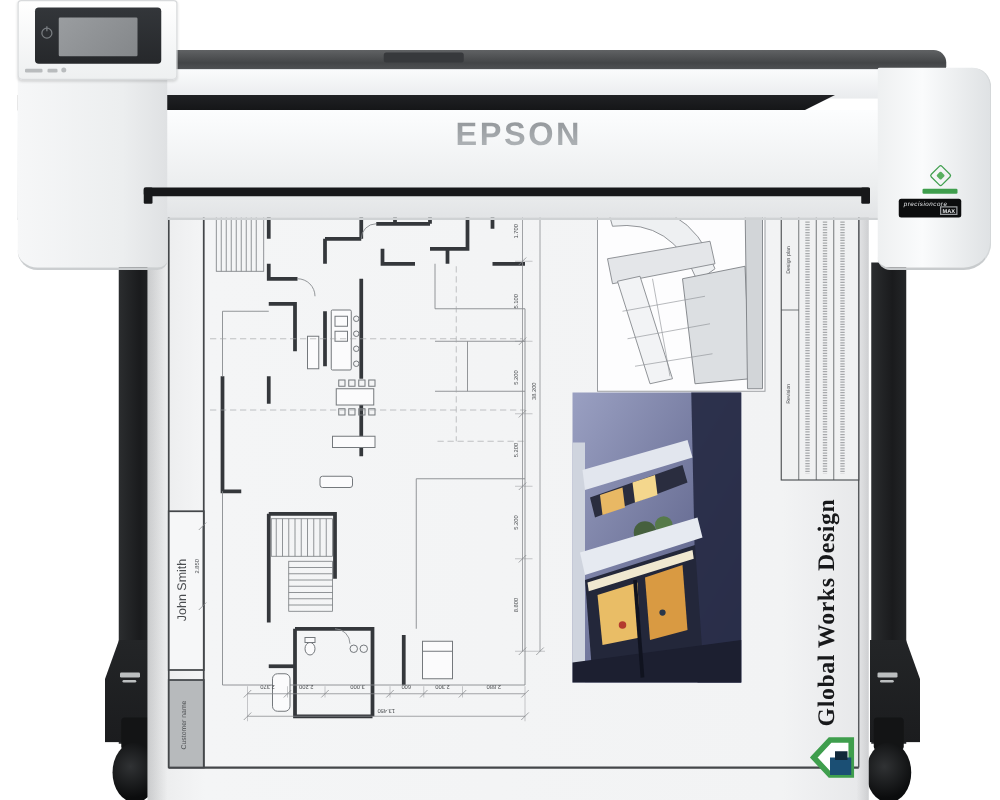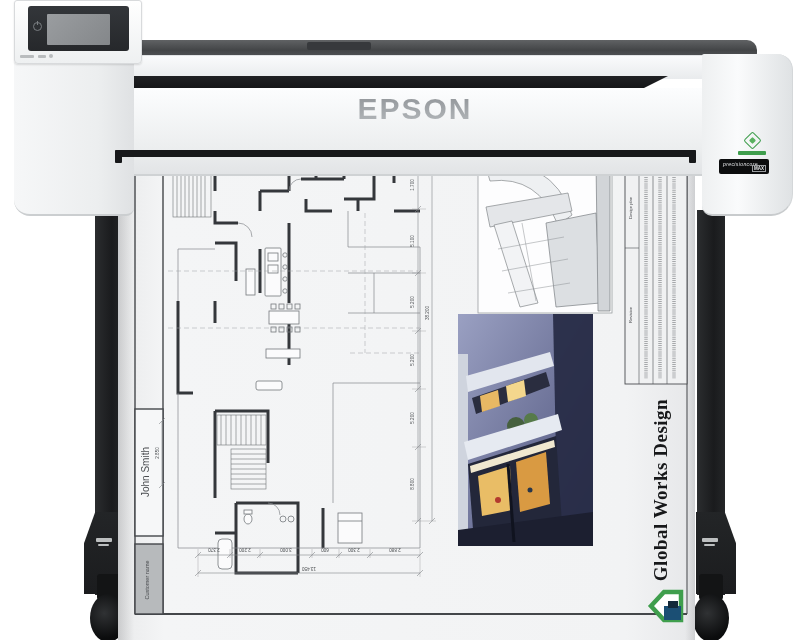--- a/index.html
+++ b/index.html
@@ -30,21 +30,21 @@
          border-radius:2px 10px 4px 2px;}
   .top-strip .handle{position:absolute;left:169px;top:2px;width:64px;height:8px;background:#37393c;border-radius:2px;}
   .lid{left:133px;top:55px;width:659px;height:23px;z-index:3;
          background:linear-gradient(#fafbfc,#e9ebed);border-radius:0 12px 0 0;
          border-top:1px solid #e2e4e6;}
   .stripe{left:14px;top:76px;width:654px;height:13px;z-index:3;background:linear-gradient(#202124,#141517);
          clip-path:polygon(0 0,100% 0,calc(100% - 26px) 100%,0 100%);}
   .face{left:14px;top:88px;width:778px;height:86px;z-index:3;
          background:linear-gradient(#fcfdfe,#eceeef 70%,#e2e4e6);
          border-bottom:2px solid #cfd2d4;}
-  .epson{left:306px;top:4px;width:190px;text-align:center;font-weight:bold;font-size:30px;letter-spacing:2px;
+  .epson{left:306px;top:4px;width:190px;text-align:center;font-weight:bold;font-size:26px;letter-spacing:2px;
          background:linear-gradient(#8e9296,#b6babd);-webkit-background-clip:text;background-clip:text;color:transparent;}
   .left-cap{left:14px;top:54px;width:120px;height:160px;z-index:4;
          background:linear-gradient(90deg,#f6f7f8,#eceeef 70%,#dfe1e3);
          border-radius:6px 0 8px 16px;border-bottom:2px solid #cbced0;}
   .right-cap{left:702px;top:54px;width:90px;height:160px;z-index:4;
          background:linear-gradient(90deg,#eef0f1,#fafbfc 40%,#dfe2e4);
          border-radius:2px 16px 22px 10px;border-bottom:2px solid #c8cbcd;border-right:1px solid #d4d7d9;}
   .eco-icon{left:44px;top:80px;width:11px;height:11px;border:1.5px solid #3f9e4d;transform:rotate(45deg);
          border-radius:2px;}
   .eco-icon::after{content:"";position:absolute;left:3px;top:3px;width:5px;height:5px;background:#58b05f;border-radius:1px;}

